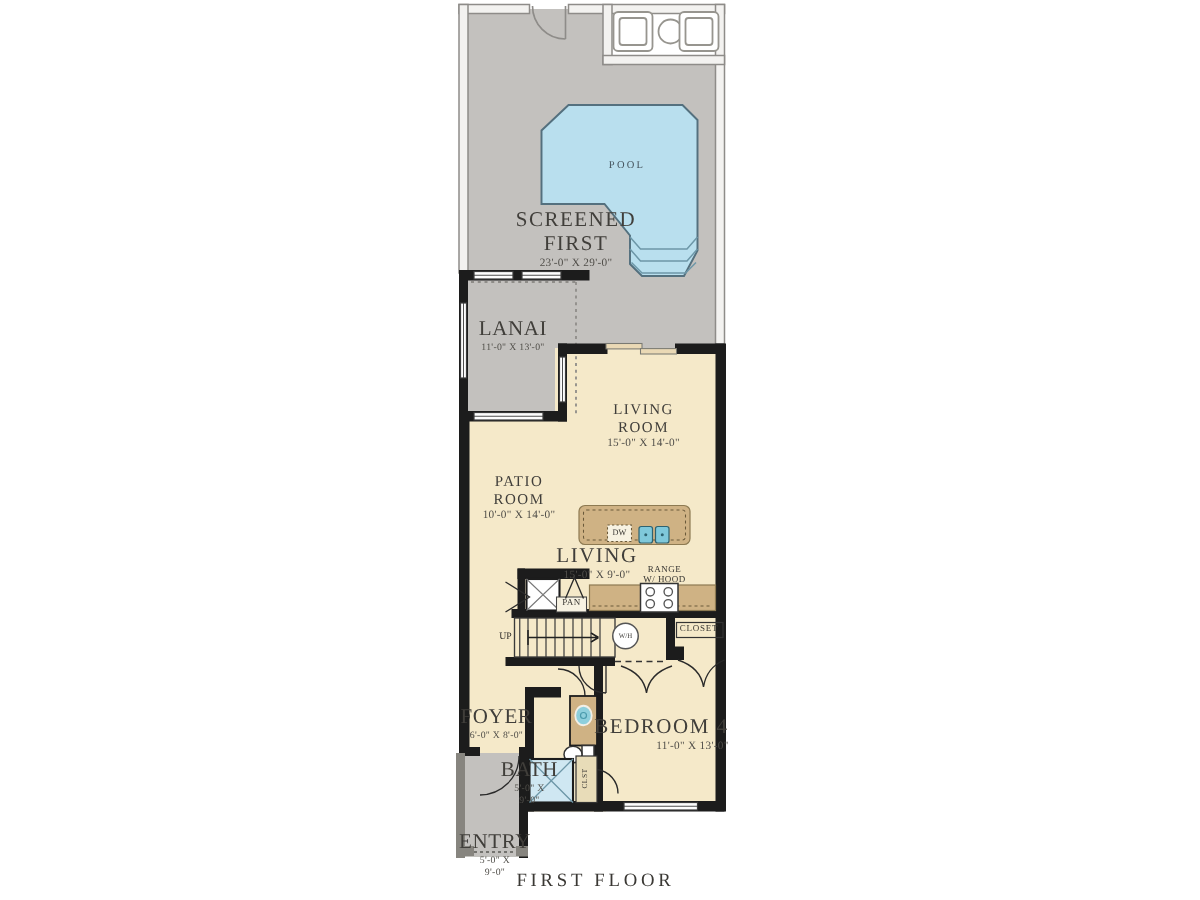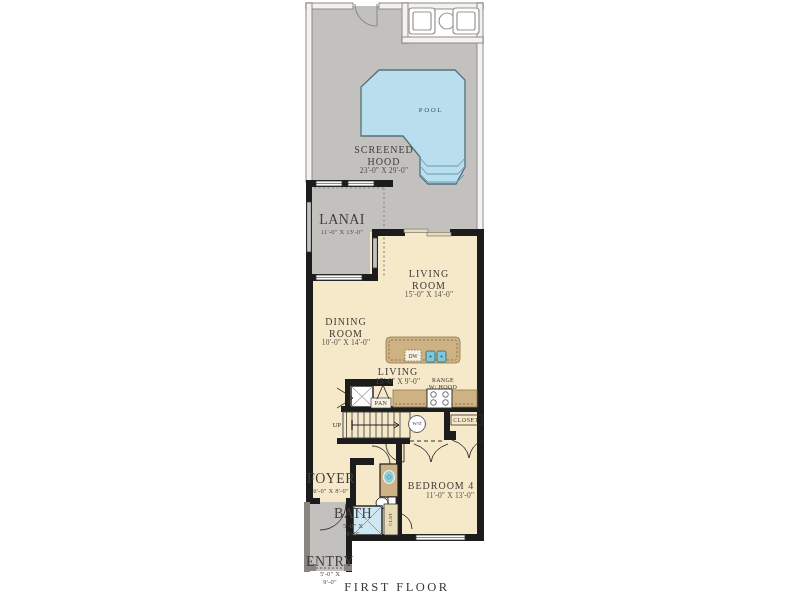--- a/index.html
+++ b/index.html
@@ -2,21 +2,21 @@
 <html><head>
 <meta charset="utf-8">
 <style>
   html,body{margin:0;padding:0;background:#ffffff;}
   #canvas{position:relative;width:800px;height:600px;background:#ffffff;overflow:hidden;
           font-family:"Liberation Serif","DejaVu Serif",serif;}
   #plan-svg{position:absolute;left:0;top:0;}
   .lbl{position:absolute;transform:translate(-50%,-50%);text-align:center;white-space:nowrap;
        color:#403e3a;line-height:1.15;}
   .room-name{font-size:10px;letter-spacing:1px;}
-  .room-name.md{font-size:10px;}
+  .room-name.md{font-size:14px;}
   .room-name.sm{font-size:14px;letter-spacing:.4px;}
   .dims{font-size:7.5px;letter-spacing:.2px;color:#504e49;}
   .dims.sm{font-size:6.5px;}
   .tiny{font-size:6px;letter-spacing:.3px;color:#3b3935;}
   .pool-lbl{font-size:7px;letter-spacing:1.5px;color:#46555e;}
   .wh-lbl{font-size:4.6px;color:#3b3935;}
   .dw-lbl{font-size:5.5px;color:#3b3935;}
   .clst-lbl{font-size:5px;letter-spacing:.3px;color:#3b3935;transform:translate(-50%,-50%) rotate(-90deg);}
   .closet-lbl{font-size:6px;letter-spacing:.5px;color:#3b3935;}
   .up-lbl{font-size:6.5px;color:#2f2d2a;}
@@ -207,41 +207,41 @@
     <rect x="388" y="497" width="8" height="12"></rect>
     <ellipse cx="382" cy="503" rx="6" ry="5.5"></ellipse>
   </g>
   <g>
     <rect x="353" y="506" width="29" height="29" fill="#cfe7f2" stroke="#1c1c1c" stroke-width="1.4"></rect>
     <path d="M 353 506 L 382 535 M 382 506 L 353 535" stroke="#6d97a8" stroke-width="0.9" fill="none"></path>
   </g>
   <rect x="384" y="504" width="14" height="31" fill="#e8dcb8" stroke="#333333" stroke-width="0.8"></rect>
 </svg>
 
-  <div class="lbl pool-lbl" style="left:431px;top:110px;">POOL</div>
+  <div class="lbl pool-lbl" style="left:418px;top:110px;">POOL</div>
 
   <div class="lbl" style="left:384px;top:160px;">
     <div class="room-name md">SCREENED</div>
-    <div class="room-name md">HOOD</div>
+    <div class="room-name md">FIRST</div>
     <div class="dims">23'-0" X 29'-0"</div>
   </div>
 
   <div class="lbl" style="left:342px;top:224px;">
     <div class="room-name sm">LANAI</div>
     <div class="dims sm">11'-0" X 13'-0"</div>
   </div>
 
   <div class="lbl" style="left:429px;top:284px;">
     <div class="room-name">LIVING</div>
     <div class="room-name">ROOM</div>
     <div class="dims">15'-0" X 14'-0"</div>
   </div>
 
   <div class="lbl" style="left:346px;top:332px;">
-    <div class="room-name">DINING</div>
+    <div class="room-name">PATIO</div>
     <div class="room-name">ROOM</div>
     <div class="dims">10'-0" X 14'-0"</div>
   </div>
 
   <div class="lbl" style="left:398px;top:376px;">
     <div class="room-name md">LIVING</div>
     <div class="dims">15'-0" X 9'-0"</div>
   </div>
 
   <div class="lbl" style="left:443px;top:384px;">

